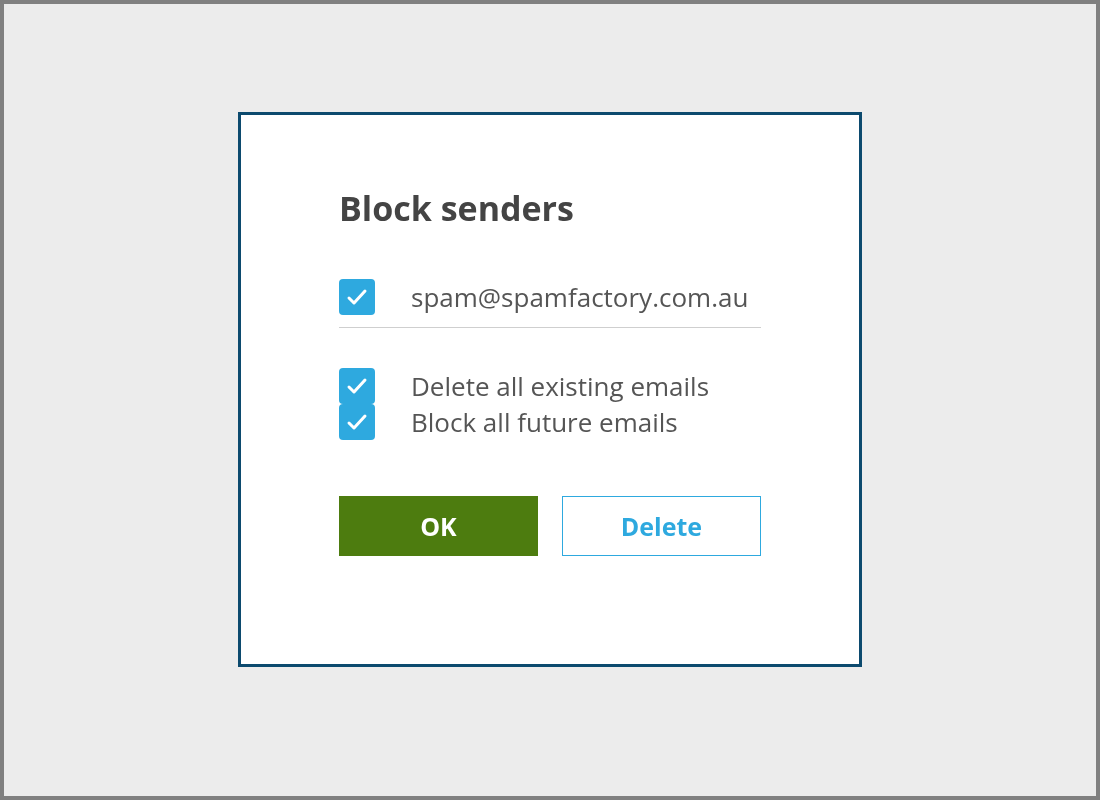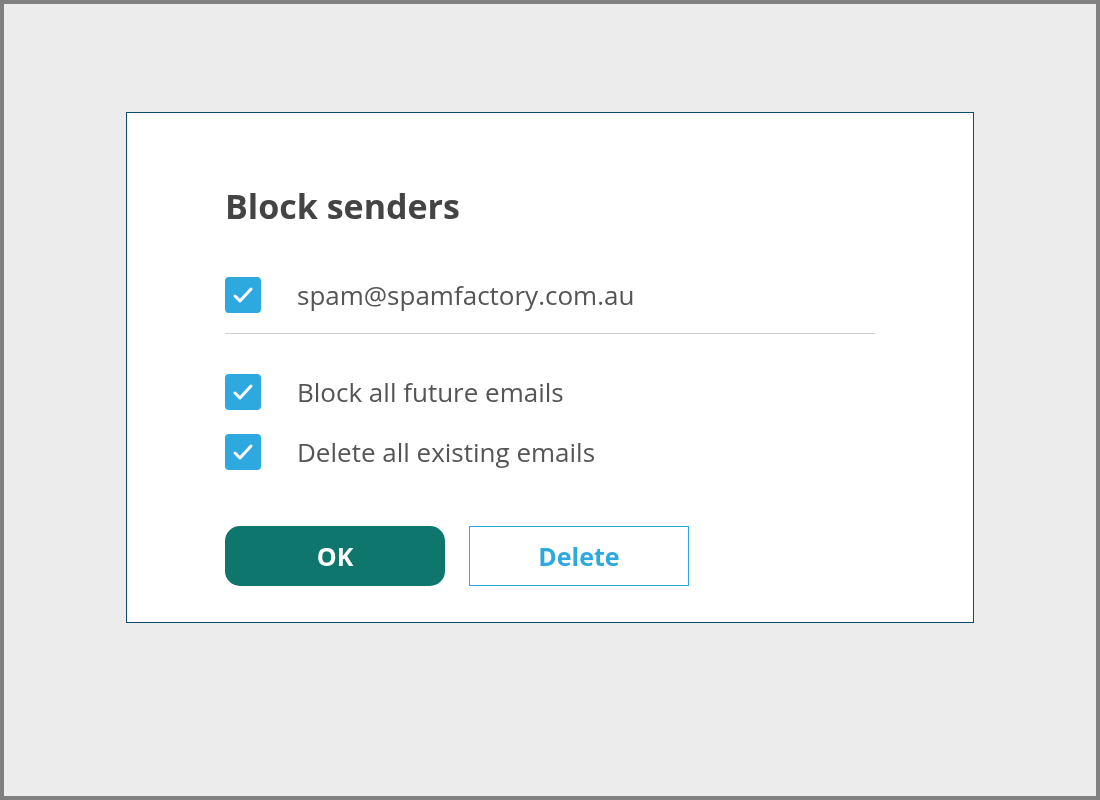--- a/index.html
+++ b/index.html
@@ -19,34 +19,34 @@
       width: 1092px;
       height: 792px;
       margin: 4px;
       display: flex;
       justify-content: center;
       align-items: flex-start;
       padding-top: 108px;
     }
     .dialog {
       background: #ffffff;
-      width: 848px;
-      border: 1px solid #0c4a6e;
-      padding: 70px 98px 36px 98px;
+      width: 624px;
+      border: 3px solid #0c4a6e;
+      padding: 70px 98px 108px 98px;
     }
     .dialog-title {
       font-size: 34px;
       font-weight: 700;
       color: #444444;
       margin-bottom: 48px;
     }
     .row {
       display: flex;
       align-items: center;
-      margin-bottom: 20px;
+      margin-bottom: 12px;
     }
     .row.tight {
       margin-bottom: 24px;
     }
     .checkbox {
       width: 36px;
       height: 36px;
       background: #2ea9df;
       border-radius: 4px;
       display: flex;
@@ -88,23 +88,22 @@
       font-size: 25px;
       font-weight: 700;
       cursor: pointer;
       border: none;
       display: flex;
       align-items: center;
       justify-content: center;
       font-family: inherit;
     }
     .btn-primary {
-      background: #0f766e;
+      background: #4d7c0f;
       color: #ffffff;
-      border-radius: 15px;
     }
     .btn-secondary {
       background: #ffffff;
       color: #2ea9df;
       border: 1px solid #2ea9df;
     }
   </style>
 </head>
 <body>
 
@@ -117,35 +116,35 @@
         <svg viewBox="0 0 24 24">
             <polyline points="4 13 9 18 20 6"></polyline>
           </svg>
       </div>
       <span class="row-label">spam@spamfactory.com.au</span>
     </div>
 
     <hr class="divider">
 
     <div class="options">
+      <div class="row tight" style="margin-bottom:0;">
+        <div class="checkbox">
+          <svg viewBox="0 0 24 24">
+              <polyline points="4 13 9 18 20 6"></polyline>
+            </svg>
+        </div>
+        <span class="row-label">Delete all existing emails</span>
+      </div>
       <div class="row tight">
         <div class="checkbox">
           <svg viewBox="0 0 24 24">
               <polyline points="4 13 9 18 20 6"></polyline>
             </svg>
         </div>
         <span class="row-label">Block all future emails</span>
-      </div>
-      <div class="row tight" style="margin-bottom:0;">
-        <div class="checkbox">
-          <svg viewBox="0 0 24 24">
-              <polyline points="4 13 9 18 20 6"></polyline>
-            </svg>
-        </div>
-        <span class="row-label">Delete all existing emails</span>
       </div>
     </div>
 
     <div class="buttons">
       <button class="btn btn-primary">OK</button>
       <button class="btn btn-secondary">Delete</button>
     </div>
   </div>
 </div>
 

